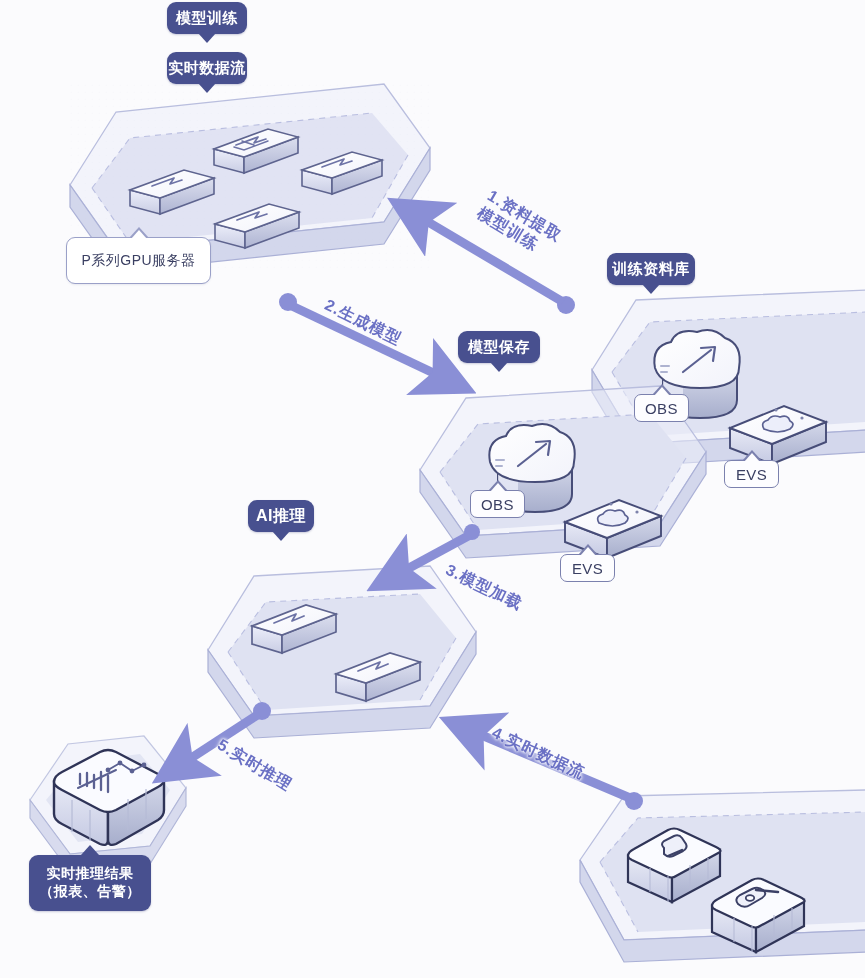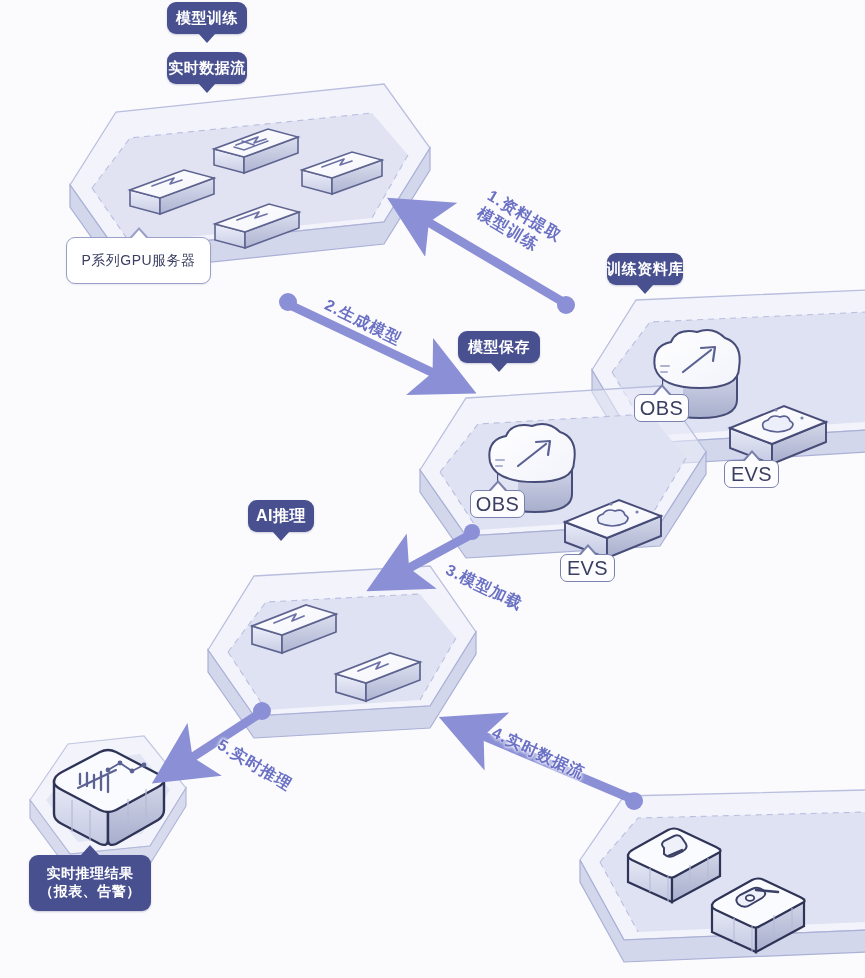--- a/index.html
+++ b/index.html
@@ -65,21 +65,21 @@
 
   
   .chip{
     position:absolute;
     box-sizing:border-box;
     display:flex;align-items:center;justify-content:center;
     background:#fdfdff;
     color:#3a3f62;
     border:1.3px solid #7b81ae;
     border-radius:7px;
-    font-size:20px;
+    font-size:15px;
     letter-spacing:.4px;
     z-index:38;
   }
 
   
   .arrowlabel{
     position:absolute;
     color:#6a70c4;
     font-size:16px;
     font-weight:700;
@@ -333,21 +333,21 @@
     <span class="txt">实时数据流</span>
     <span class="tail dn-dark"></span>
   </div>
 
   <div class="badge light" style="left:66px;top:237px;width:145px;height:47px;font-size:14px;">
     <span class="txt">P系列GPU服务器</span>
     <span class="tail up-light-outer"></span>
     <span class="tail up-light-inner"></span>
   </div>
 
-  <div class="badge dark" style="left:607px;top:253px;width:76px;height:32px;">
+  <div class="badge dark" style="left:607px;top:253px;width:88px;height:32px;">
     <span class="txt">训练资料库</span>
     <span class="tail dn-dark"></span>
   </div>
 
   <div class="badge dark" style="left:458px;top:331px;width:82px;height:32px;">
     <span class="txt">模型保存</span>
     <span class="tail dn-dark"></span>
   </div>
 
   <div class="badge dark" style="left:248px;top:500px;width:66px;height:32px;font-size:16px;">

